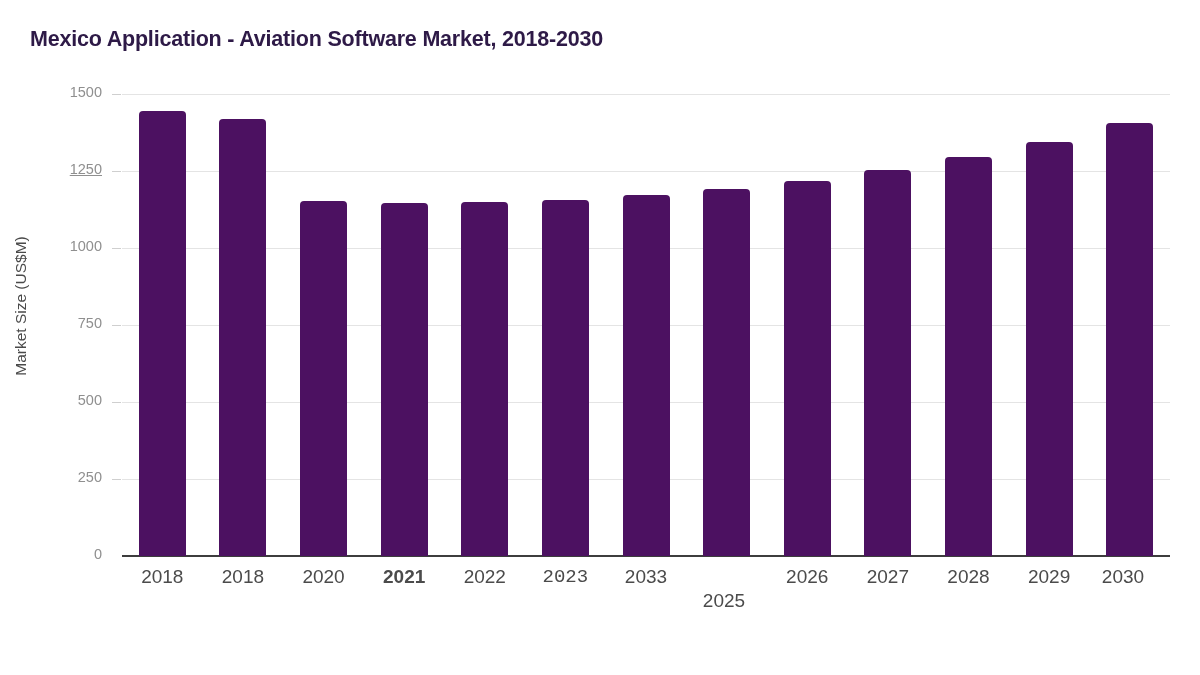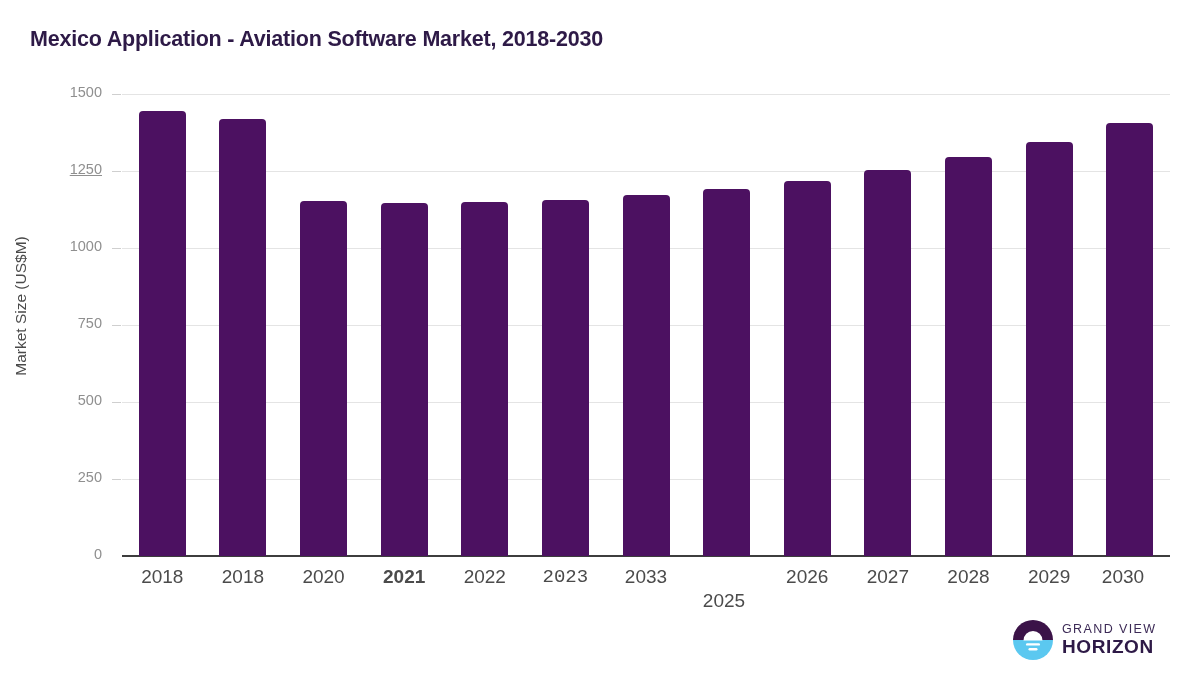--- a/index.html
+++ b/index.html
@@ -227,34 +227,14 @@
         <div class="xtick-label" style="left: 762.231px;">2026</div>
         <div class="xtick-label" style="left: 842.846px;">2027</div>
         <div class="xtick-label" style="left: 923.462px; text-align: center;">2028</div>
         <div class="xtick-label" style="left: 1004.08px;">2029</div>
         <div class="xtick-label" style="left: 1078px;">2030</div>
       </div>
 
   </div>
 
 
-  <div class="logo">
-    <svg class="logo-mark" viewBox="0 0 40 40">
-      <defs>
-        <clipPath id="circleClip">
-            <circle cx="20" cy="20" r="20"></circle>
-          </clipPath>
-      </defs>
-      <g clip-path="url(#circleClip)">
-        <rect x="0" y="0" width="40" height="20" fill="#3b1348"></rect>
-        <rect x="0" y="20" width="40" height="20" fill="#5bc8f0"></rect>
-        <path d="M10.5 20.5 a9.5 9.5 0 0 1 19 0 z" fill="#ffffff"></path>
-        <rect x="13" y="23.2" width="14" height="2.4" rx="1.2" fill="#ffffff"></rect>
-        <rect x="15.5" y="28" width="9" height="2.4" rx="1.2" fill="#ffffff"></rect>
-      </g>
-    </svg>
-    <div class="logo-text">
-      <span class="logo-top">GRAND VIEW</span>
-      <span class="logo-bottom">HORIZON</span>
-    </div>
-  </div>
 
 </div>
 
 </body></html>

